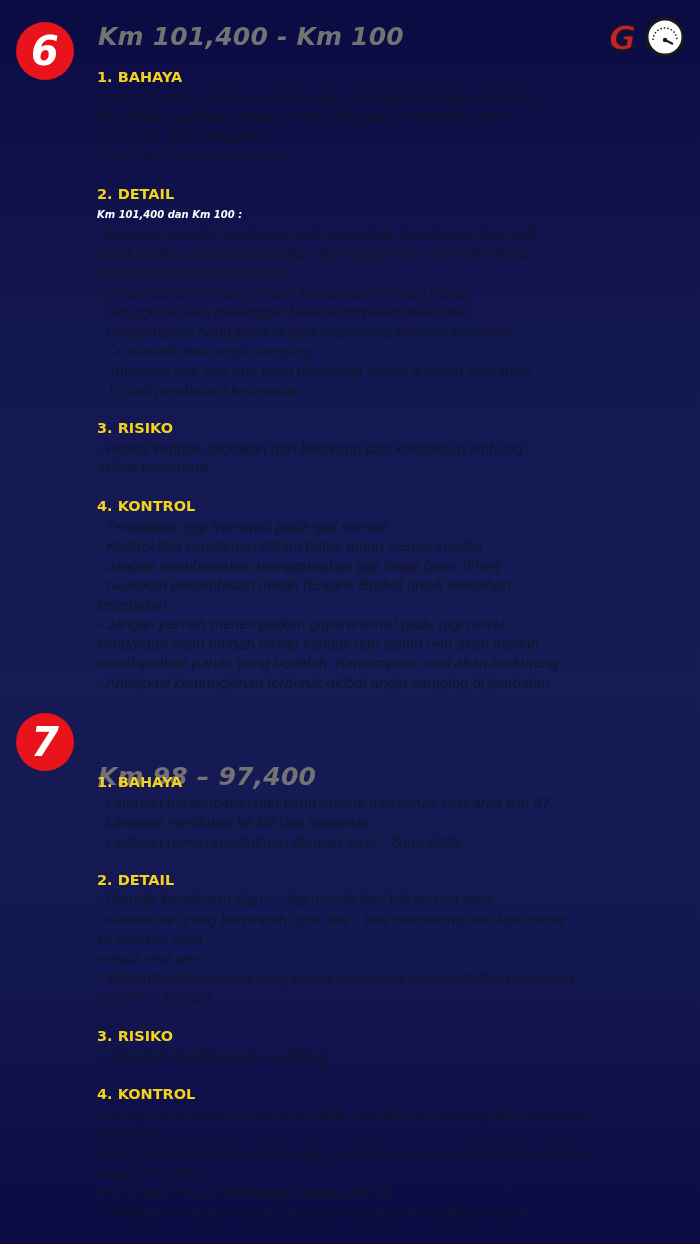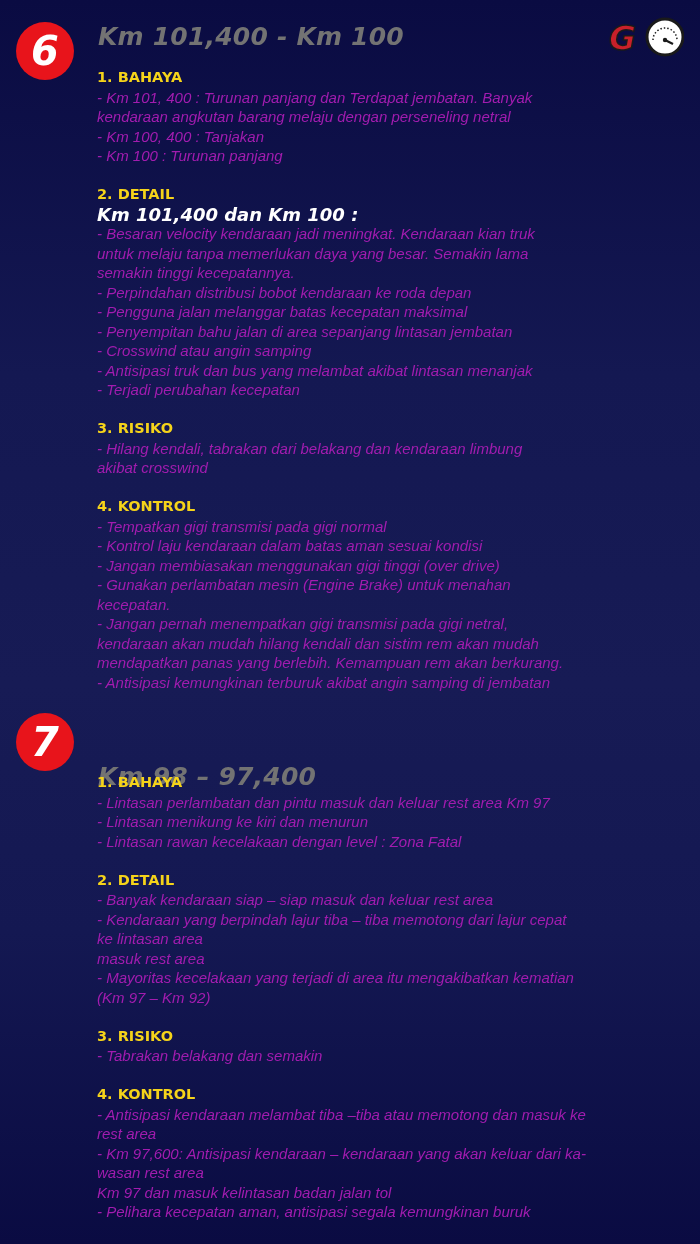--- a/index.html
+++ b/index.html
@@ -49,33 +49,33 @@
       font-size: 14.5px;
       color: #f5d31a;
       line-height: 19.5px;
       height: 19.5px;
       white-space: nowrap;
     }
     .subheading {
       font-family: "DejaVu Sans", sans-serif;
       font-weight: bold;
       font-style: italic;
-      font-size: 18px;
+      font-size: 10px;
       color: #ffffff;
       line-height: 19.5px;
       height: 19.5px;
       white-space: nowrap;
     }
     .line {
       font-style: italic;
       font-size: 15px;
       line-height: 19.5px;
       height: 19.5px;
       white-space: nowrap;
-      color: #a21caf;
+      color: #0f172a;
     }
     .gap { height: 19.5px; }
     .logo {
       position: absolute;
       left: 606px; top: 16px;
       width: 78px; height: 42px;
     }
   </style>
 </head>
 <body>
@@ -149,24 +149,24 @@
     <div class="heading">2. DETAIL</div>
     <div class="line">- Banyak kendaraan siap – siap masuk dan keluar rest area</div>
     <div class="line">- Kendaraan yang berpindah lajur tiba – tiba memotong dari lajur cepat</div>
     <div class="line">ke lintasan area</div>
     <div class="line">masuk rest area</div>
     <div class="line">- Mayoritas kecelakaan yang terjadi di area itu mengakibatkan kematian</div>
     <div class="line">(Km 97 – Km 92)</div>
     <div class="gap"></div>
 
     <div class="heading">3. RISIKO</div>
-    <div class="line">- Tabrakan belakang dan semakin</div>
+    <div class="line">- Tabrakan menikung dan samping</div>
     <div class="gap"></div>
 
     <div class="heading">4. KONTROL</div>
     <div class="line">- Antisipasi kendaraan melambat tiba –tiba atau memotong dan masuk ke</div>
     <div class="line">rest area</div>
-    <div class="line">- Km 97,600: Antisipasi kendaraan – kendaraan yang akan keluar dari ka-</div>
+    <div class="line">- Km 97,600: Antisipasi kendaraan – kendaraan yang untuk keluar dari ka-</div>
     <div class="line">wasan rest area</div>
     <div class="line">Km 97 dan masuk kelintasan badan jalan tol</div>
     <div class="line">- Pelihara kecepatan aman, antisipasi segala kemungkinan buruk</div>
   </div>
 </div>
 
 </body></html>

